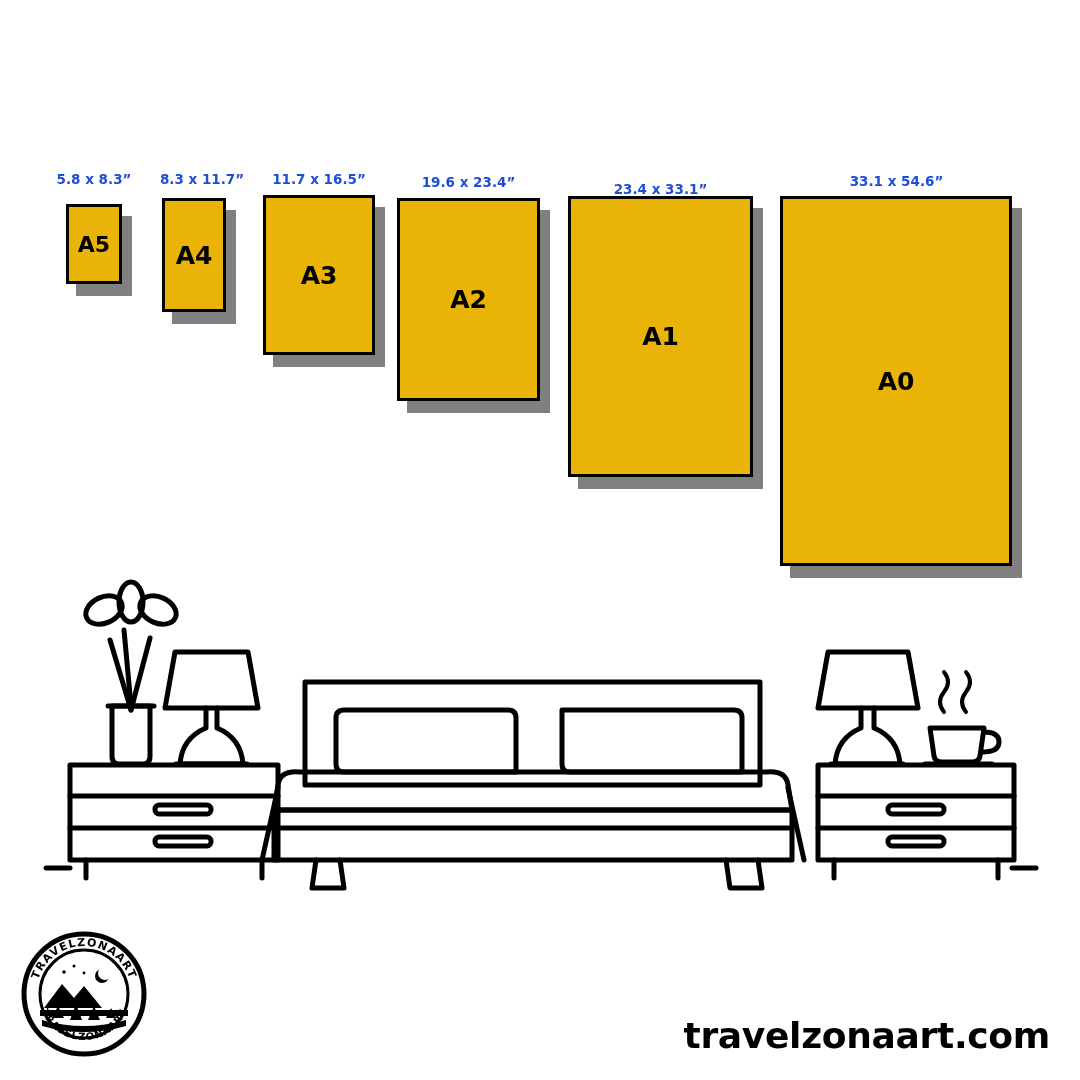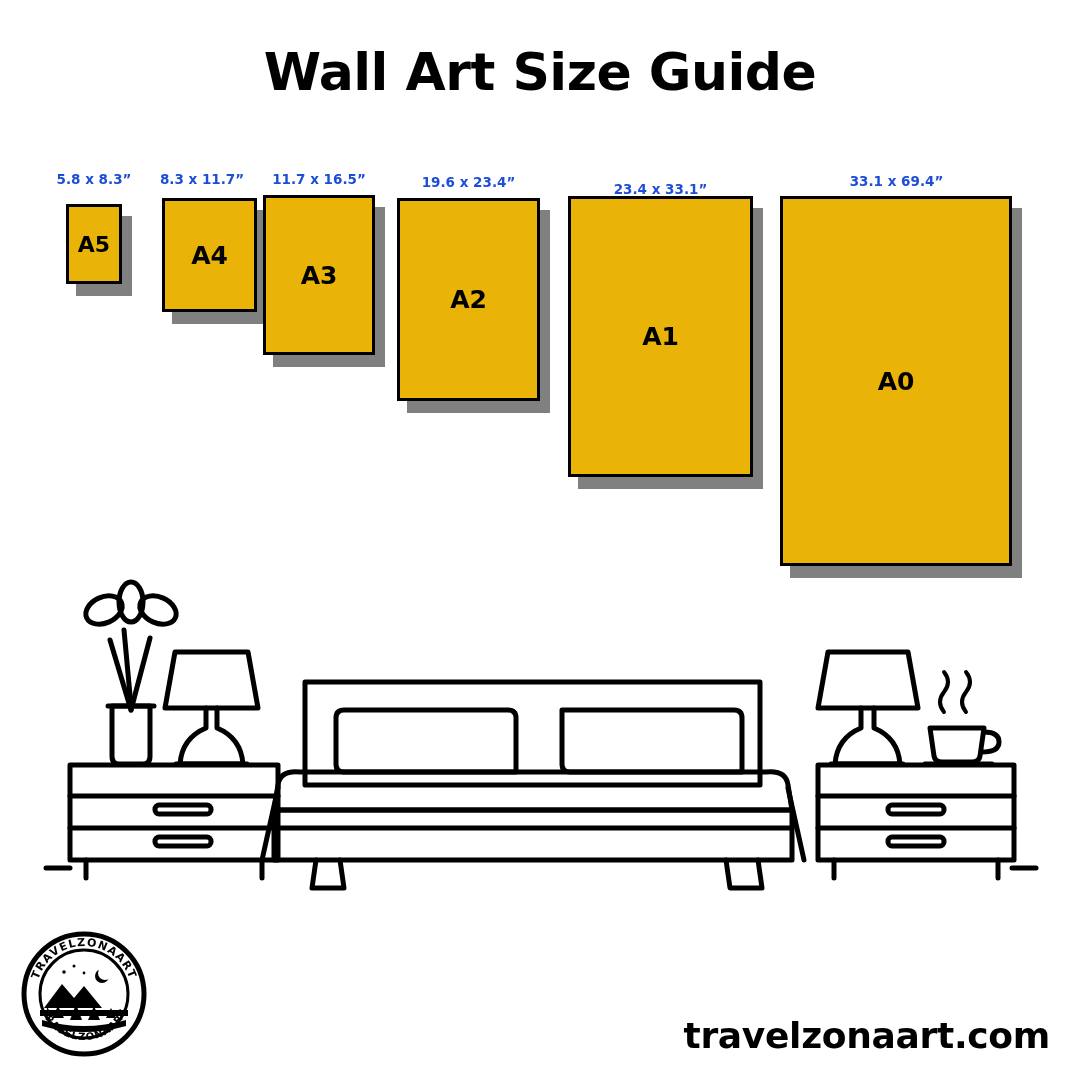--- a/index.html
+++ b/index.html
@@ -101,33 +101,32 @@
     font-weight: bold;
     color: #000000;
     letter-spacing: -0.3px;
   }
 </style>
 </head>
 <body>
 
 <div id="page">
 
-  <div id="title">Wall Art Size Guide</div>
 
   <div id="frames">
 
     <div class="frame-group" style="left:66px; top:204px; width:56px; height:80px;">
       <div class="frame-dim" style="left:-36px; top:-33px; width:128px;">5.8 x 8.3”</div>
       <div class="frame-shadow"></div>
       <div class="frame-box">
         <span class="frame-label small">A5</span>
       </div>
     </div>
 
-    <div class="frame-group" style="left:162px; top:198px; width:95px; height:114px;text-decoration:underline;">
+    <div class="frame-group" style="left:162px; top:198px; width:64px; height:114px;text-decoration:underline;">
       <div class="frame-dim" style="left:-30px; top:-27px; width:140px;">8.3 x 11.7”</div>
       <div class="frame-shadow"></div>
       <div class="frame-box">
         <span class="frame-label">A4</span>
       </div>
     </div>
 
     <div class="frame-group" style="left:263px; top:195px; width:112px; height:160px;">
       <div class="frame-dim" style="left:-18px; top:-24px; width:148px;">11.7 x 16.5”</div>
       <div class="frame-shadow"></div>
@@ -146,21 +145,21 @@
 
     <div class="frame-group" style="left:568px; top:196px; width:185px; height:281px;">
       <div class="frame-dim" style="left:9px; top:-23px; width:167px;margin-top:8px;">23.4 x 33.1”</div>
       <div class="frame-shadow"></div>
       <div class="frame-box">
         <span class="frame-label">A1</span>
       </div>
     </div>
 
     <div class="frame-group" style="left:780px; top:196px; width:232px; height:370px;">
-      <div class="frame-dim" style="left:33px; top:-23px; width:167px;">33.1 x 69.4”</div>
+      <div class="frame-dim" style="left:33px; top:-23px; width:167px;">33.1 x 54.6”</div>
       <div class="frame-shadow"></div>
       <div class="frame-box">
         <span class="frame-label">A0</span>
       </div>
     </div>
 
   </div>
 
   <svg id="bedroom" viewBox="0 0 1080 370" xmlns="http://www.w3.org/2000/svg" fill="none" stroke="#000000" stroke-width="5" stroke-linecap="round" stroke-linejoin="round">
 

